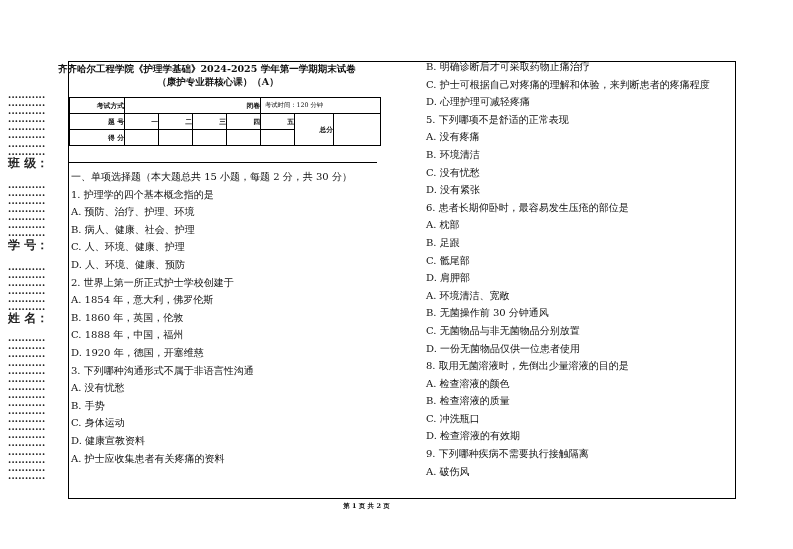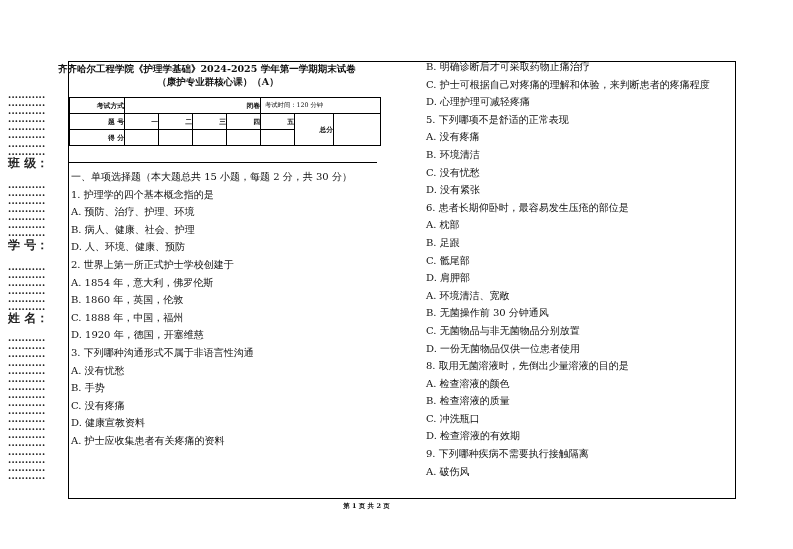--- a/index.html
+++ b/index.html
@@ -107,30 +107,31 @@
   </table>
 
 <div class="hr"></div>
 
 <div class="col" style="left:71px; top:168px;">
   <div class="line">一、单项选择题（本大题总共 15 小题，每题 2 分，共 30 分）</div>
   <div id="leftlines">
       <div class="line">1. 护理学的四个基本概念指的是</div>
       <div class="line">A. 预防、治疗、护理、环境</div>
       <div class="line">B. 病人、健康、社会、护理</div>
+      <div class="line">C. 人、环境、健康、护理</div>
       <div class="line">D. 人、环境、健康、预防</div>
       <div class="line">2. 世界上第一所正式护士学校创建于</div>
       <div class="line">A. 1854 年，意大利，佛罗伦斯</div>
       <div class="line">B. 1860 年，英国，伦敦</div>
       <div class="line">C. 1888 年，中国，福州</div>
       <div class="line">D. 1920 年，德国，开塞维慈</div>
       <div class="line">3. 下列哪种沟通形式不属于非语言性沟通</div>
       <div class="line">A. 没有忧愁</div>
       <div class="line">B. 手势</div>
-      <div class="line">C. 没有疼痛</div>
+      <div class="line">C. 身体运动</div>
       <div class="line">D. 健康宣教资料</div>
       <div class="line">A. 护士应收集患者有关疼痛的资料</div>
     </div>
 </div>
 
 <div class="col" style="left:426px; top:58px;">
   <div id="rightlines">
       <div class="line">B. 明确诊断后才可采取药物止痛治疗</div>
       <div class="line">C. 护士可根据自己对疼痛的理解和体验，来判断患者的疼痛程度</div>
       <div class="line">D. 心理护理可减轻疼痛</div>

